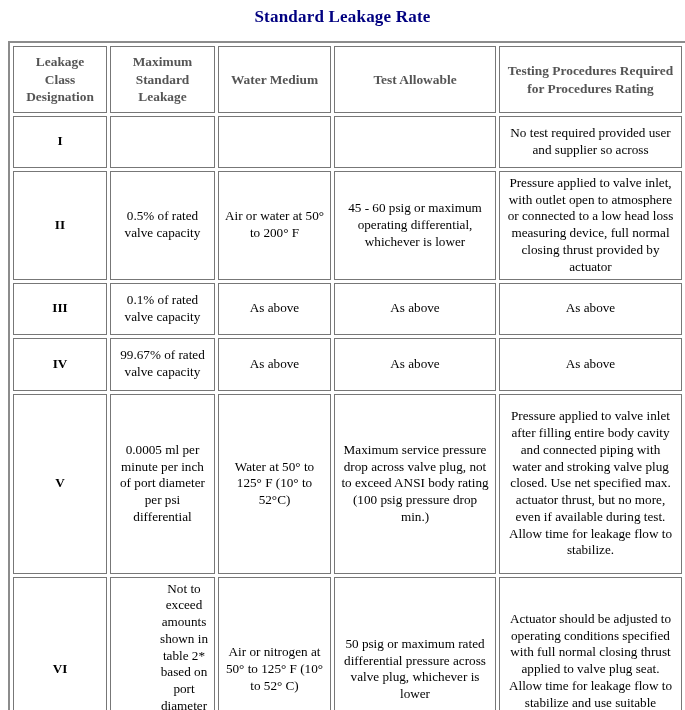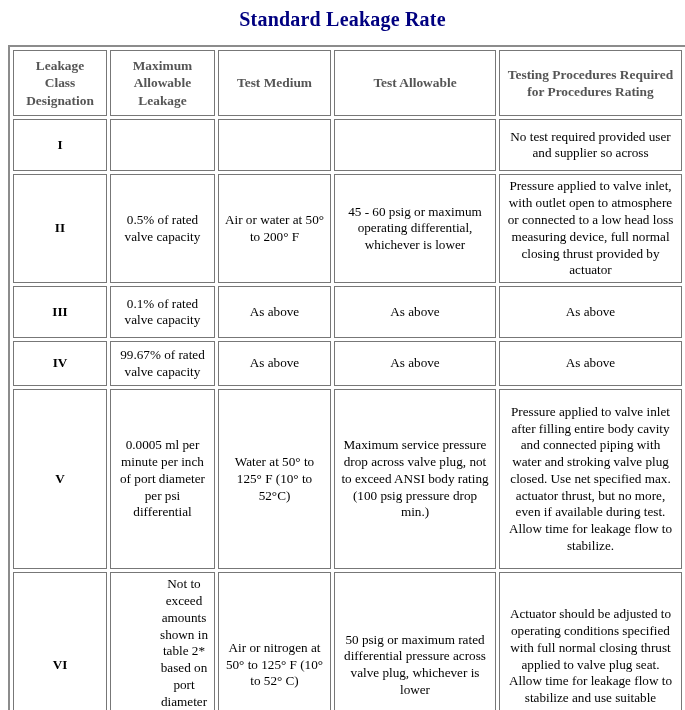--- a/index.html
+++ b/index.html
@@ -17,21 +17,21 @@
     width: 685px;
     height: 710px;
     position: relative;
     box-sizing: border-box;
   }
   .page-title {
     text-align: center;
     color: #000080;
     font-family: "Liberation Serif", "DejaVu Serif", serif;
     font-weight: bold;
-    font-size: 20px;
+    font-size: 17px;
     letter-spacing: 0.2px;
     padding-top: 7px;
     padding-bottom: 0px;
     line-height: 1.2;
   }
   .table-wrap {
     padding: 14px 8px 0 8px;
     box-sizing: border-box;
   }
   table.leakage {
@@ -71,21 +71,21 @@
   .col1 { width: 94px; }
   .col2 { width: 105px; }
   .col3 { width: 113px; }
   .col4 { width: 162px; }
   .col5 { width: 183px; }
 
   .r-head  { height: 56px; }
   .r-I     { height: 52px; }
   .r-II    { height: 109px; }
   .r-III   { height: 52px; }
-  .r-IV    { height: 45px; border-radius: 8px; }
+  .r-IV    { height: 53px; border-radius: 8px; }
   .r-V     { height: 180px; }
   .r-VI    { height: 150px; }
 
   .consult {
     display: block;
     font-style: italic;
     font-weight: bold;
     margin-top: 10px;
   }
   .cell-text { display: block; margin-left: 43px; }
@@ -102,22 +102,22 @@
       <colgroup>
         <col class="col1">
           <col class="col2">
           <col class="col3">
           <col class="col4">
           <col class="col5">
       </colgroup>
       <thead>
         <tr class="r-head">
           <th>Leakage Class Designation</th>
-          <th>Maximum Allowable Leakage</th>
-          <th>Test Medium</th>
+          <th>Maximum Standard Leakage</th>
+          <th>Water Medium</th>
           <th>Test Allowable</th>
           <th>Testing Procedures Required for Procedures Rating</th>
         </tr>
       </thead>
       <tbody>
 
         <tr class="r-I">
           <td class="class-cell">I</td>
           <td></td>
           <td></td>

